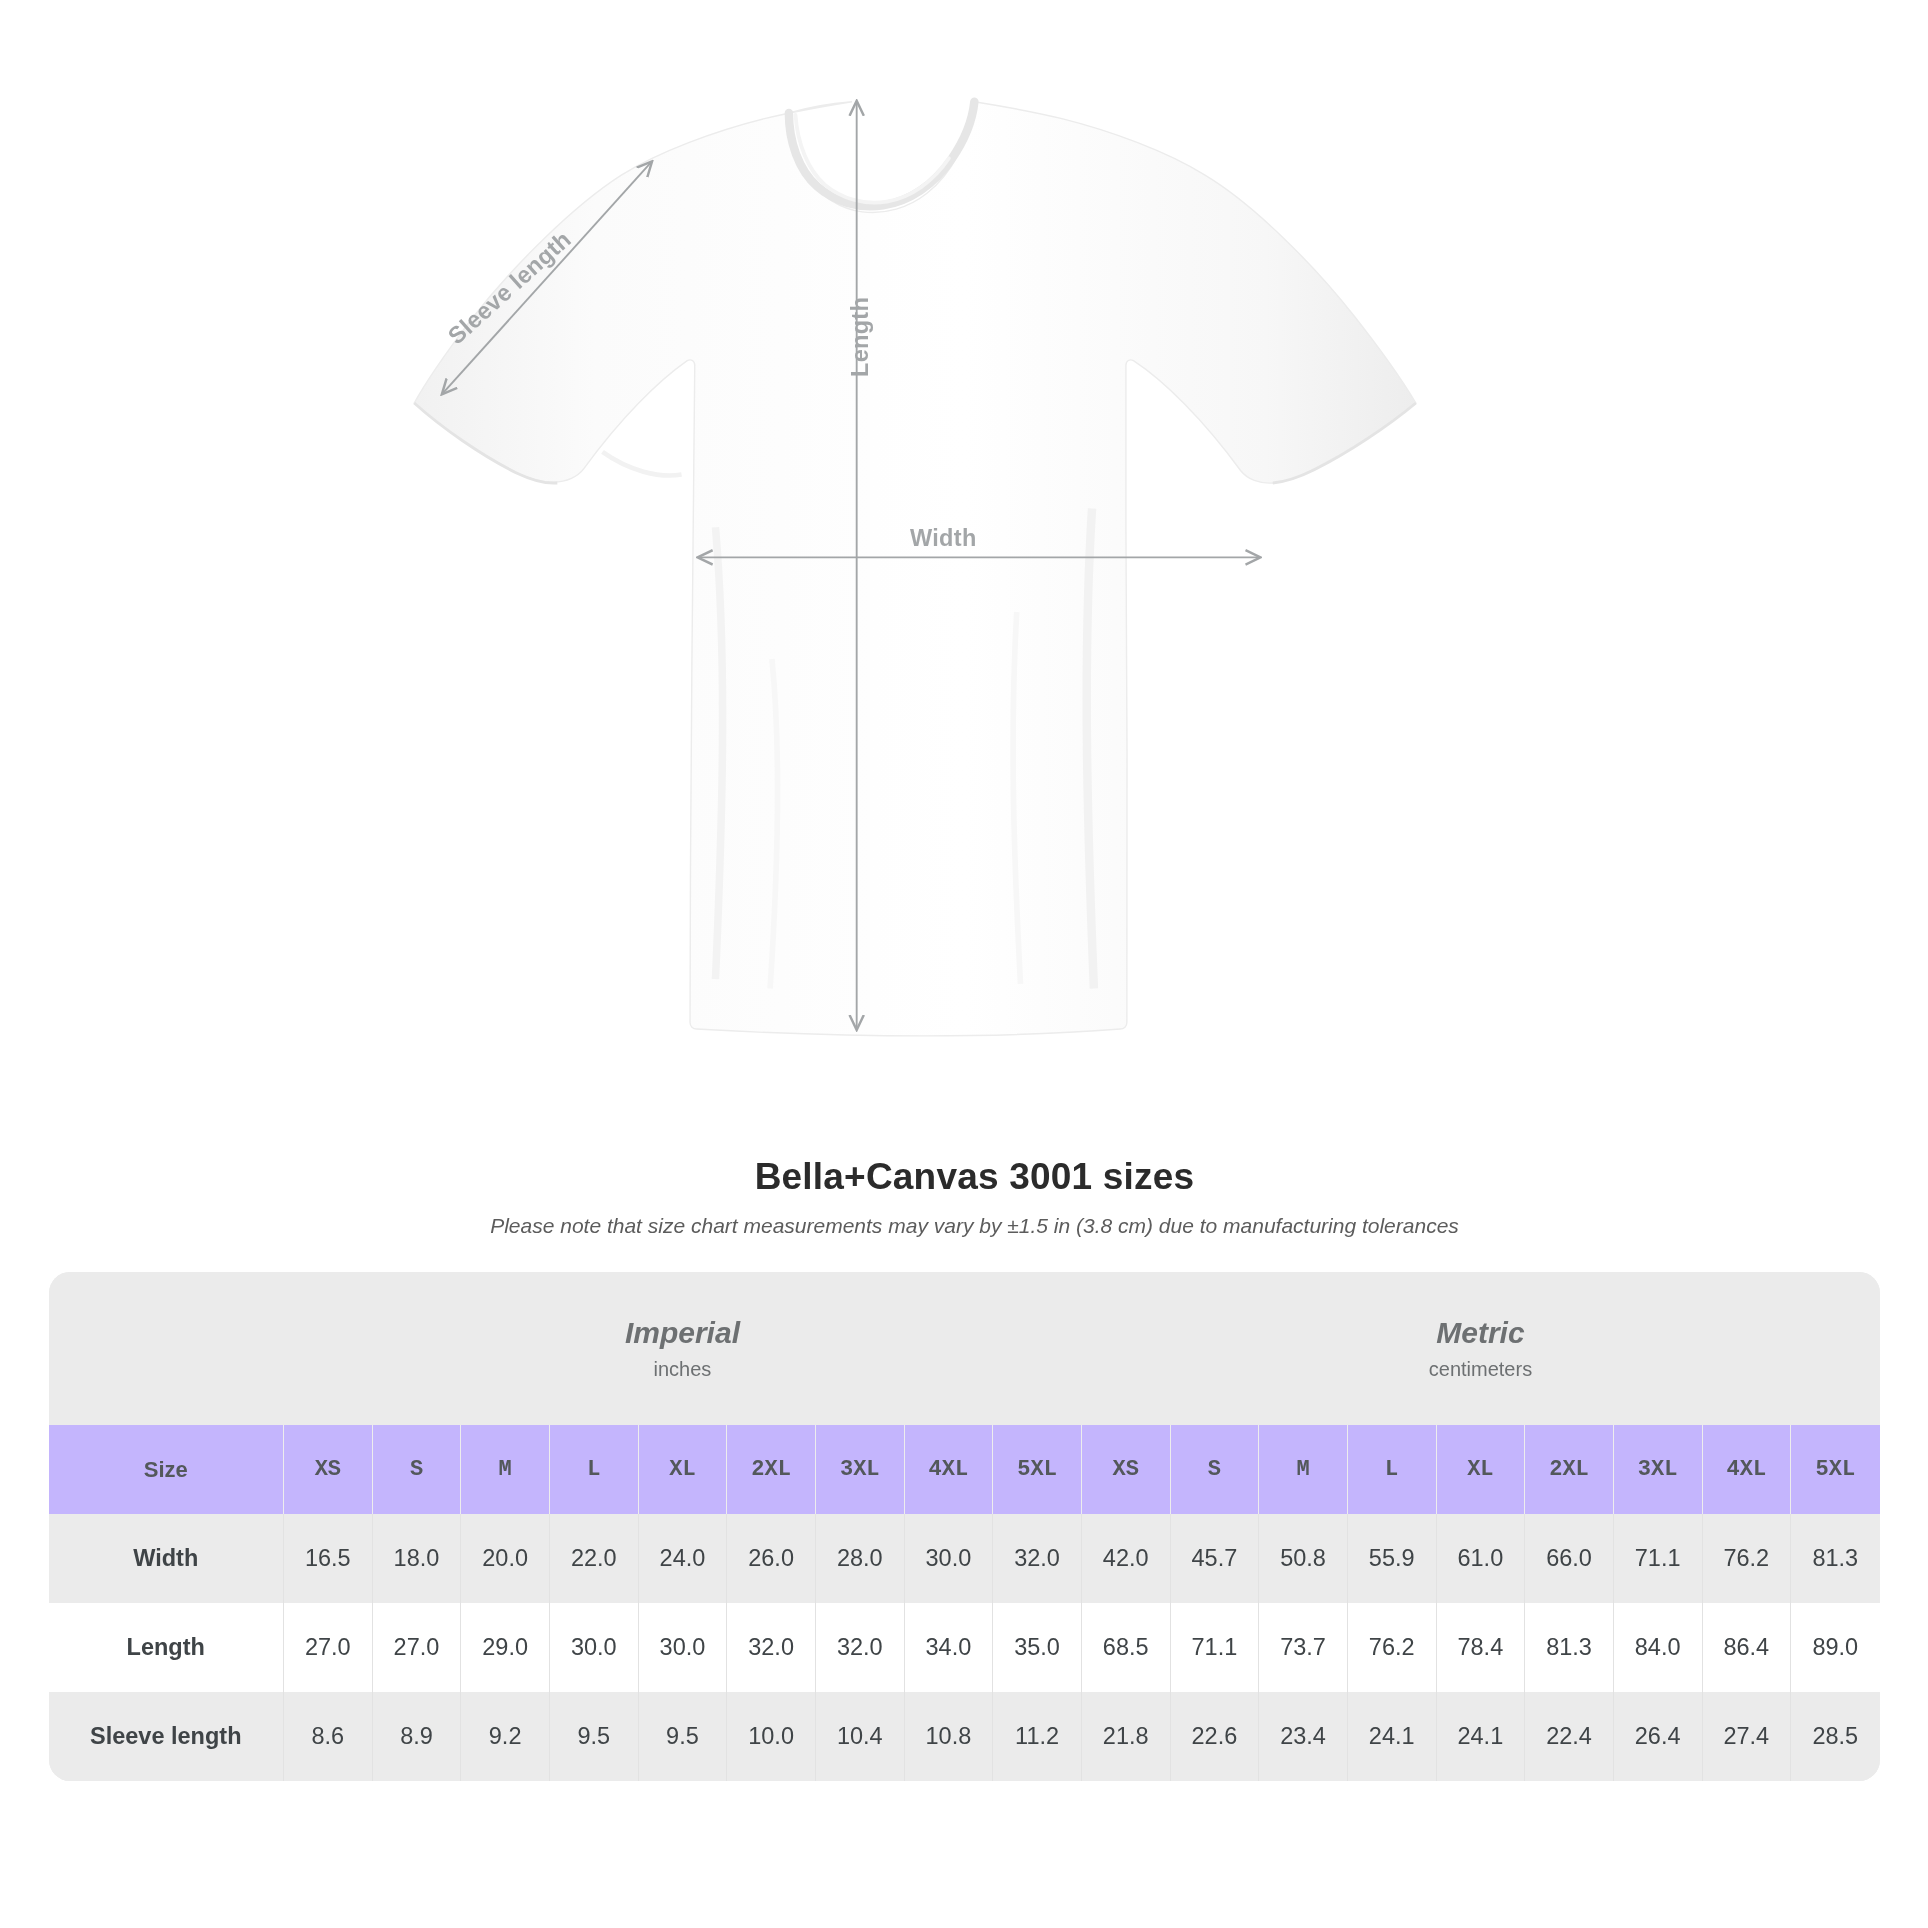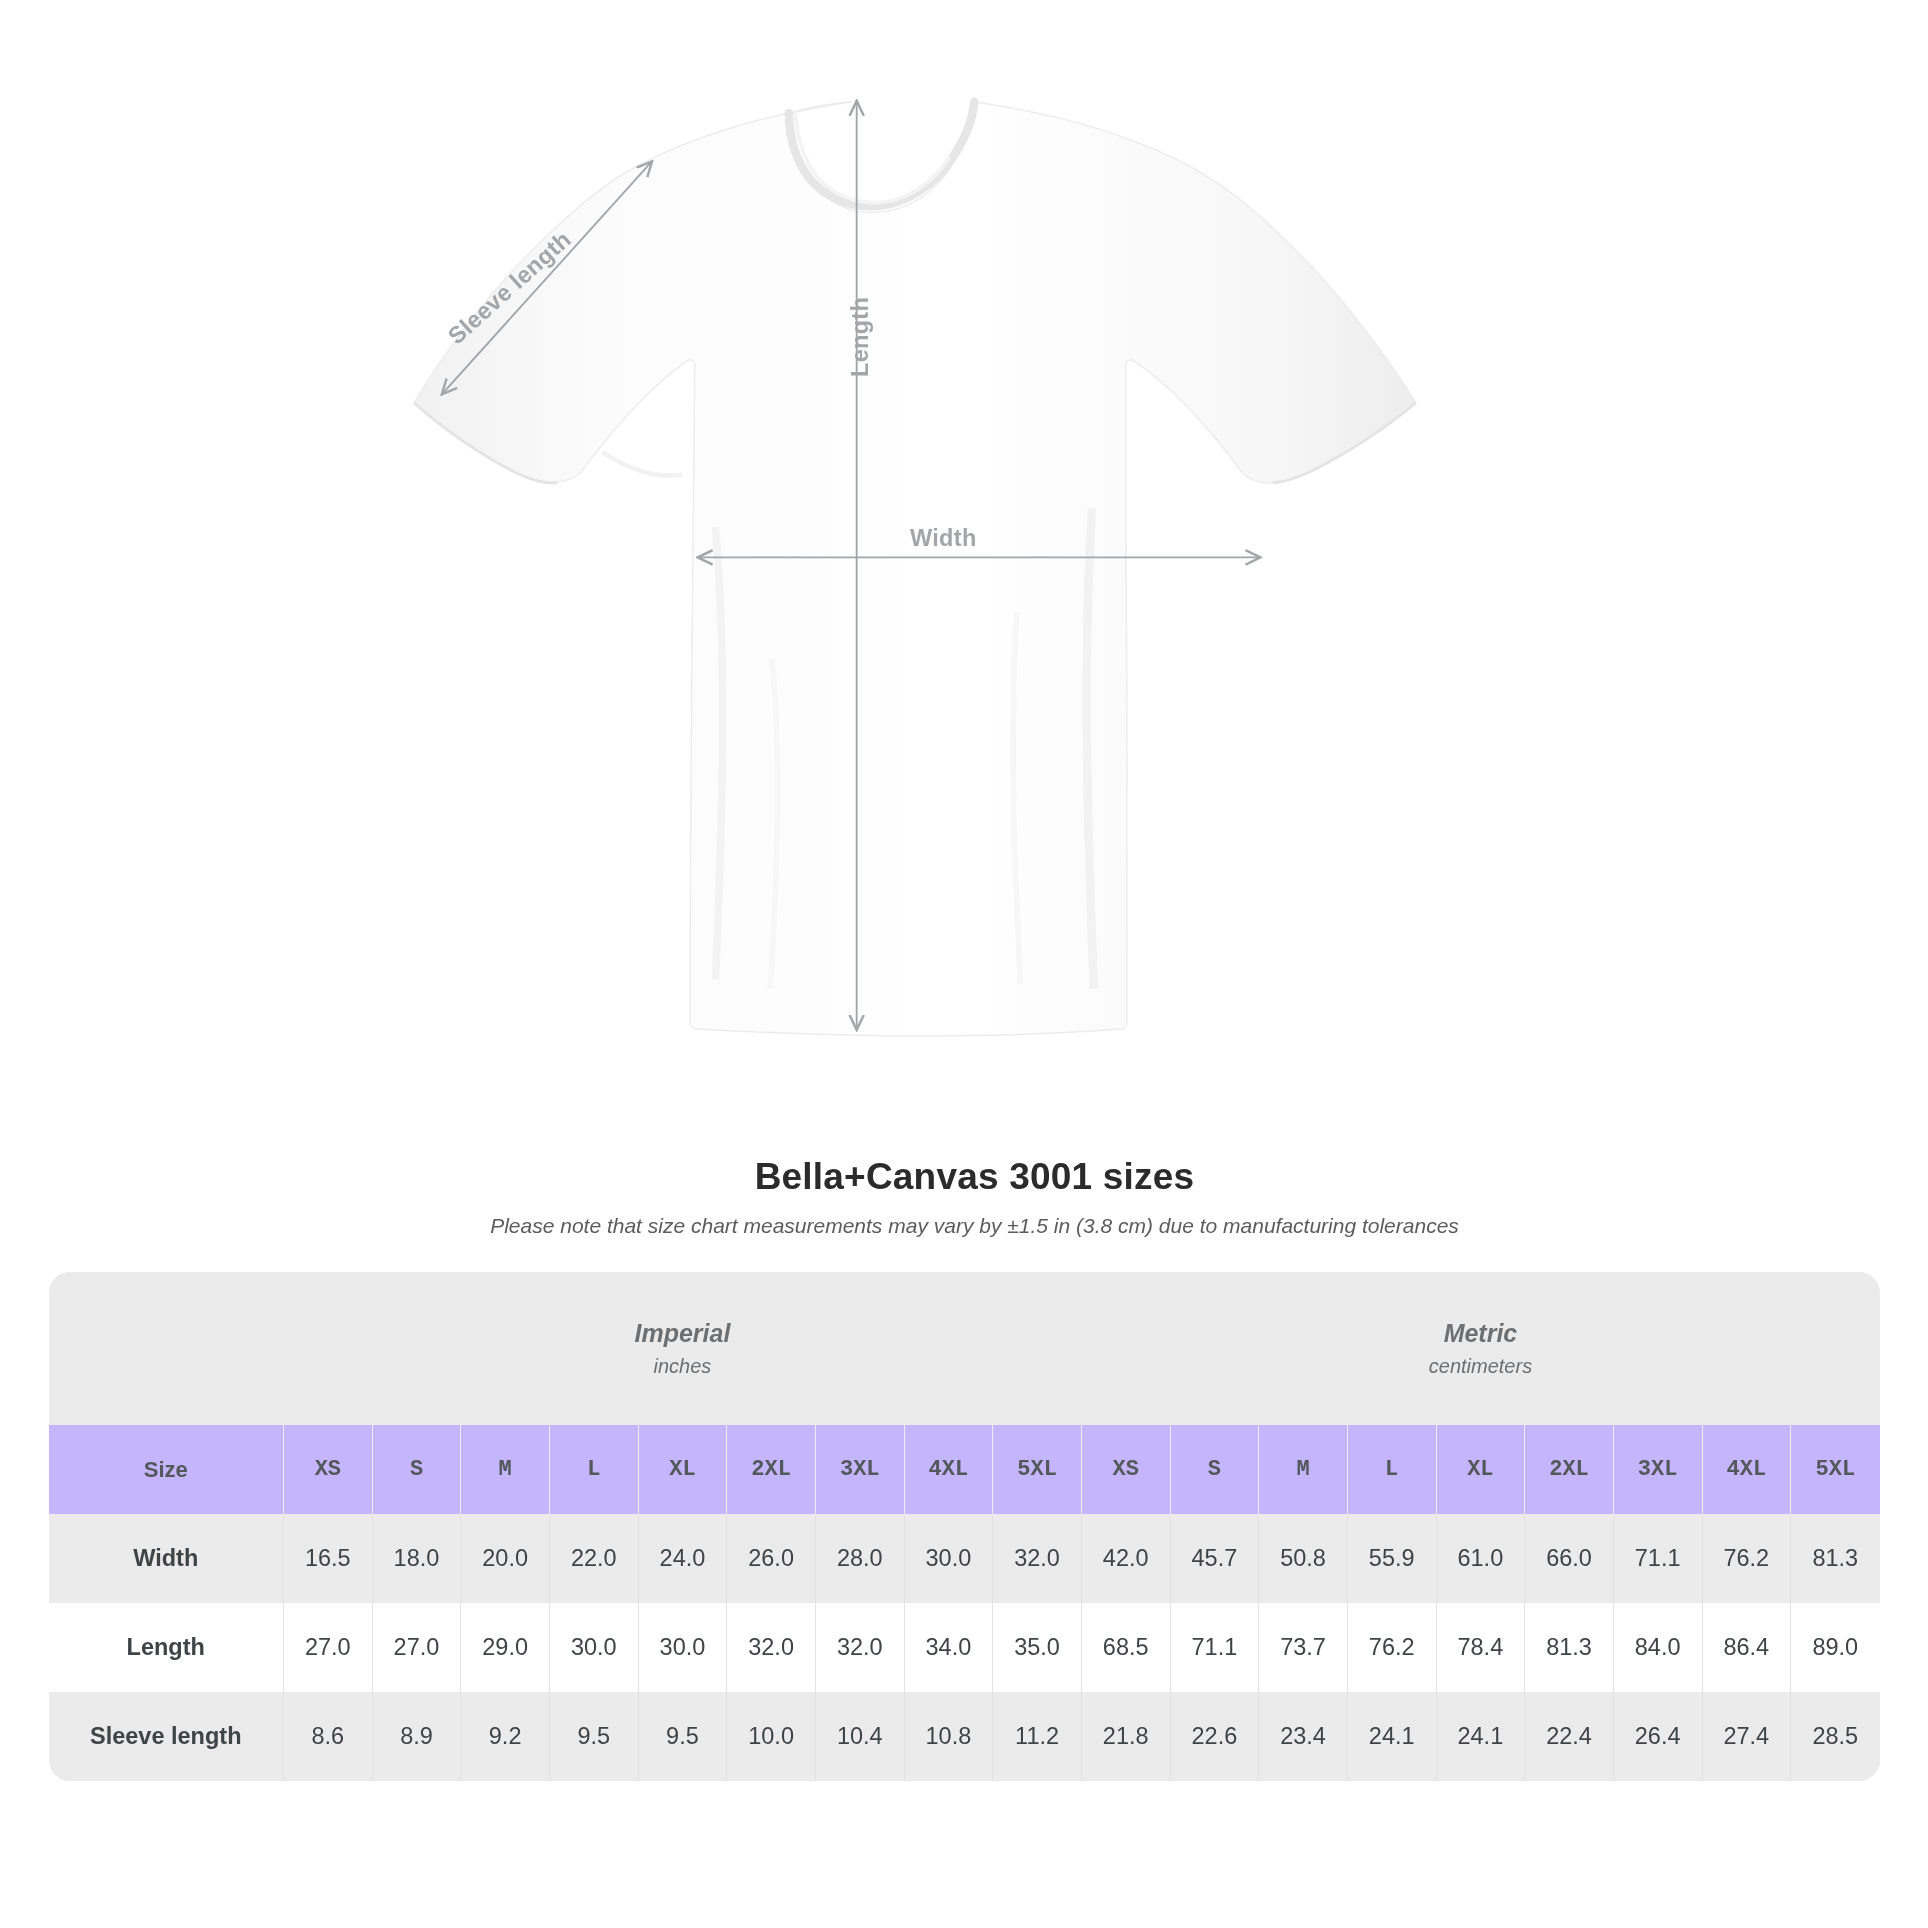--- a/index.html
+++ b/index.html
@@ -97,28 +97,27 @@
     text-align: center;
     vertical-align: middle;
   }
 
   
   .unit-cell {
     height: 151px;
     background: #ebebeb;
   }
   .unit-name {
-    font-size: 25px;
+    font-size: 30px;
     font-weight: bold;
     font-style: italic;
     color: #6d7072;
   }
   .unit-sub {
     font-size: 20px;
-    font-style: italic;
     color: #6d7072;
     margin-top: 7.5px;
   }
 
   .row-size td {
     height: 87px;
     background: #c4b5fd;
     font-size: 22px;
     font-weight: bold;
     color: #53585b;

